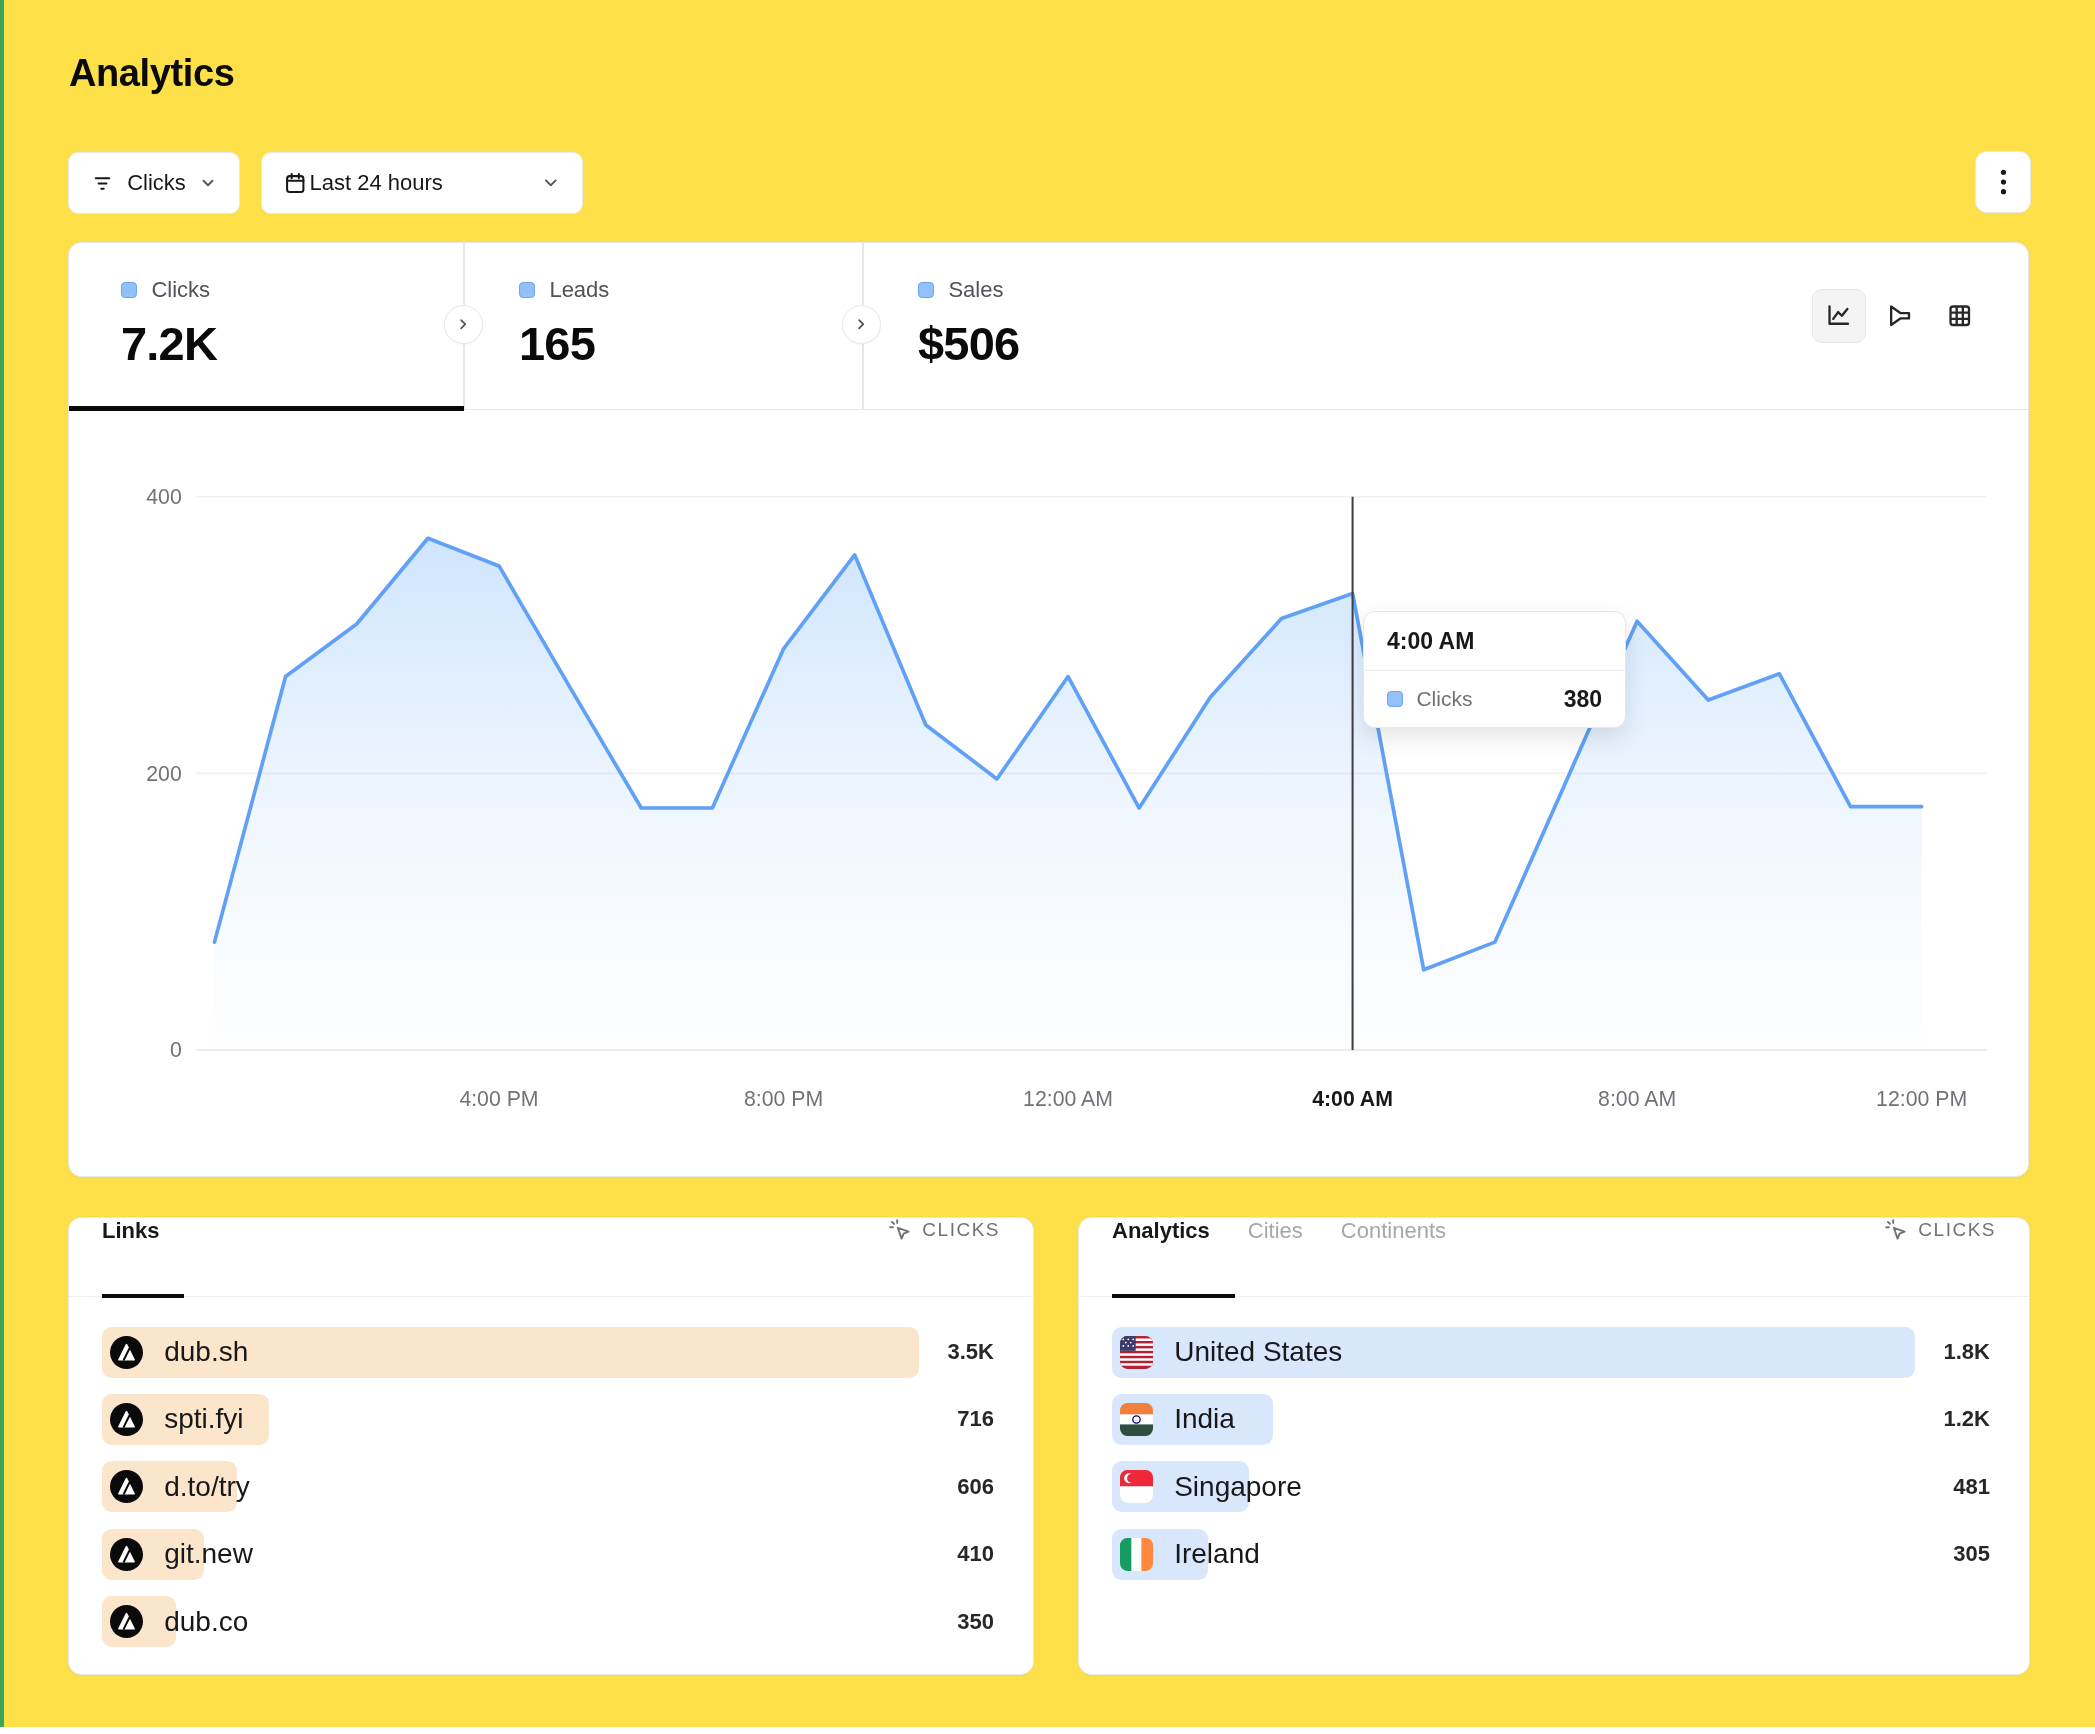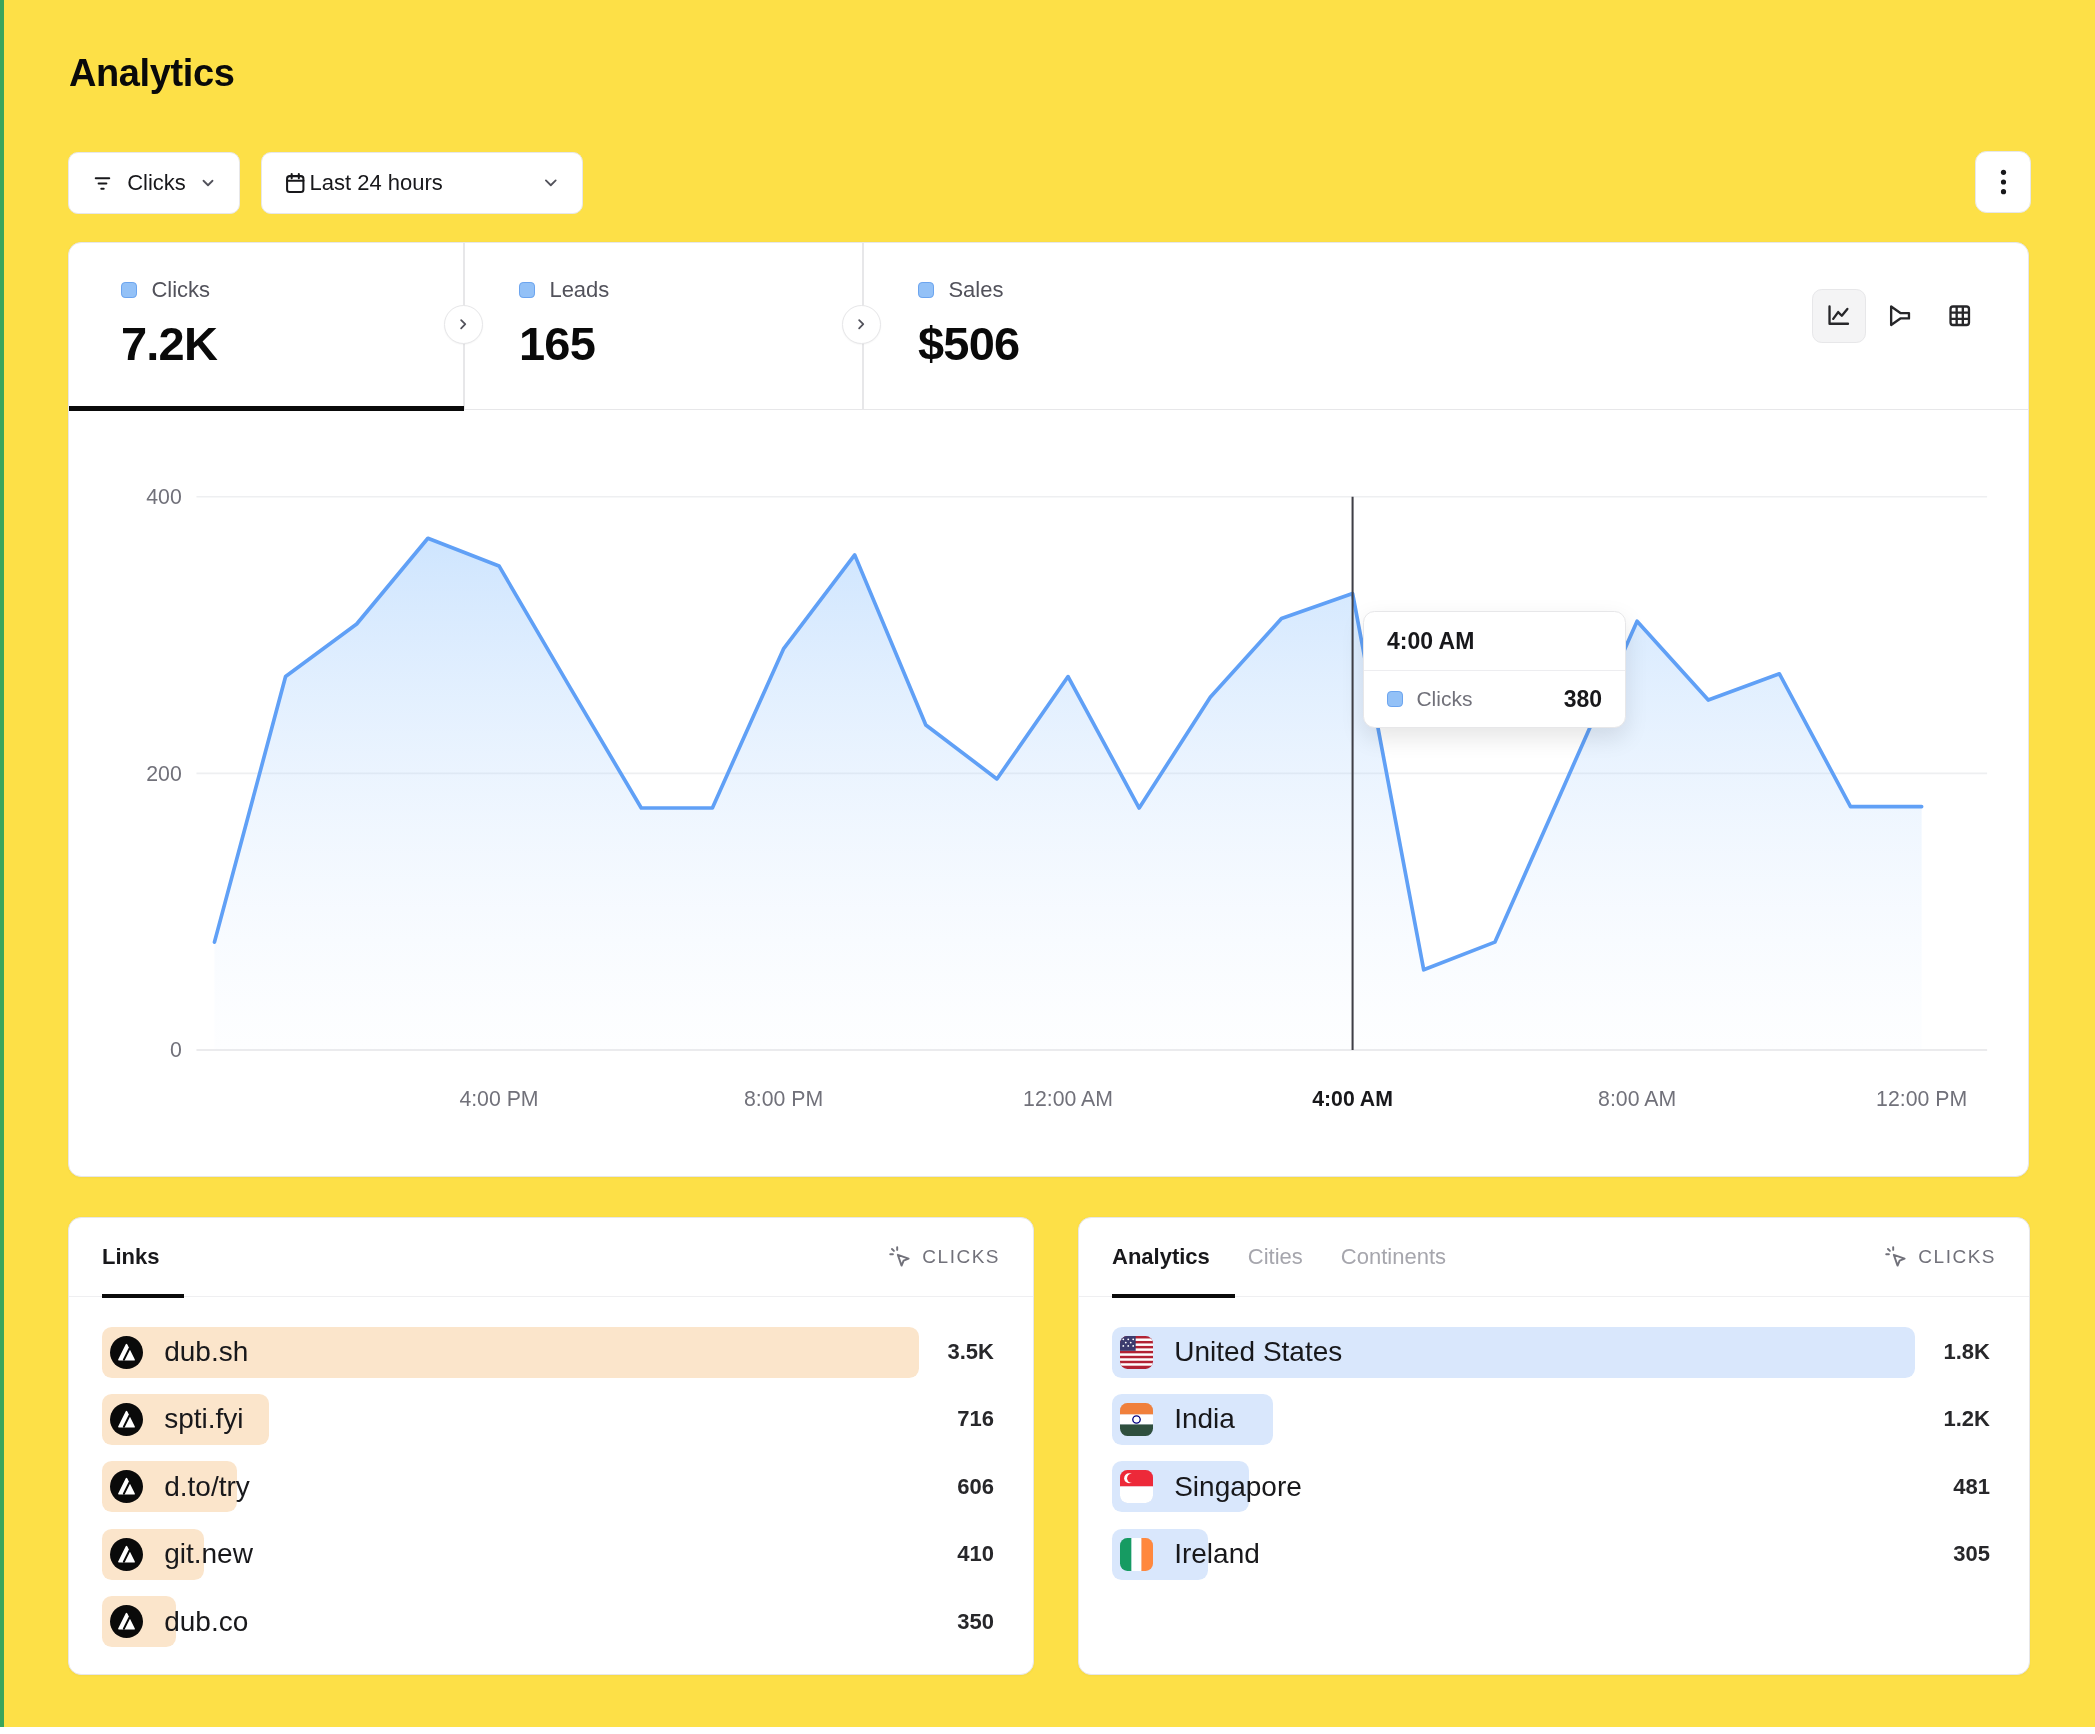--- a/index.html
+++ b/index.html
@@ -39,21 +39,21 @@
 
   #tooltip { position:absolute; left:1363px; top:611px; width:263px; background:#fff; border:1.6px solid #e7e7e9; border-radius:11.5px; box-shadow:0 9.8px 23px rgba(0,0,0,0.10); z-index:5; }
   .tt-head { padding:16.4px 23px 14.7px; font-size:23px; font-weight:600; color:#18181b; border-bottom:1.6px solid #ededf0; }
   .tt-row { display:flex; align-items:center; gap:13px; padding:14.7px 23px; }
   .tt-series { font-size:21px; color:#71717a; }
   .tt-value { margin-left:auto; font-size:23px; font-weight:700; color:#18181b; }
 
   .panel { position:absolute; top:1217px; height:458px; background:#fff; border:1.6px solid #e7e7e9; border-radius:13px; box-shadow:0 0.8px 2.5px rgba(0,0,0,0.03); }
   #links-card { left:68px; width:966px; }
   #countries-card { left:1078px; width:952px; }
-  .panel-head { position:relative; height:79px; border-bottom:1.6px solid #efeff1; display:flex; align-items:center; padding:0 33px; gap:38px; }
+  .panel-head { position:relative; height:79px; border-bottom:1.6px solid #efeff1; display:flex; align-items:flex-start; padding:0 33px; gap:38px; }
   .panel-tab { font-size:22px; font-weight:600; color:#18181b; }
   .panel-tab.inactive { font-weight:500; color:#a6a6ad; }
   .tab-ink { position:absolute; bottom:-1.6px; height:4.1px; background:#0a0a0a; }
   #links-ink { left:33px; width:82px; }
   #countries-ink { left:33px; width:123px; }
   .metric { margin-left:auto; display:flex; align-items:center; gap:9.8px; color:#71717a; }
   .metric-label { font-size:19px; letter-spacing:1.5px; font-weight:500; }
 
   .rows { padding-top:29.5px; }
   .row { position:relative; height:51px; margin:0 39px 16.4px 33px; }

